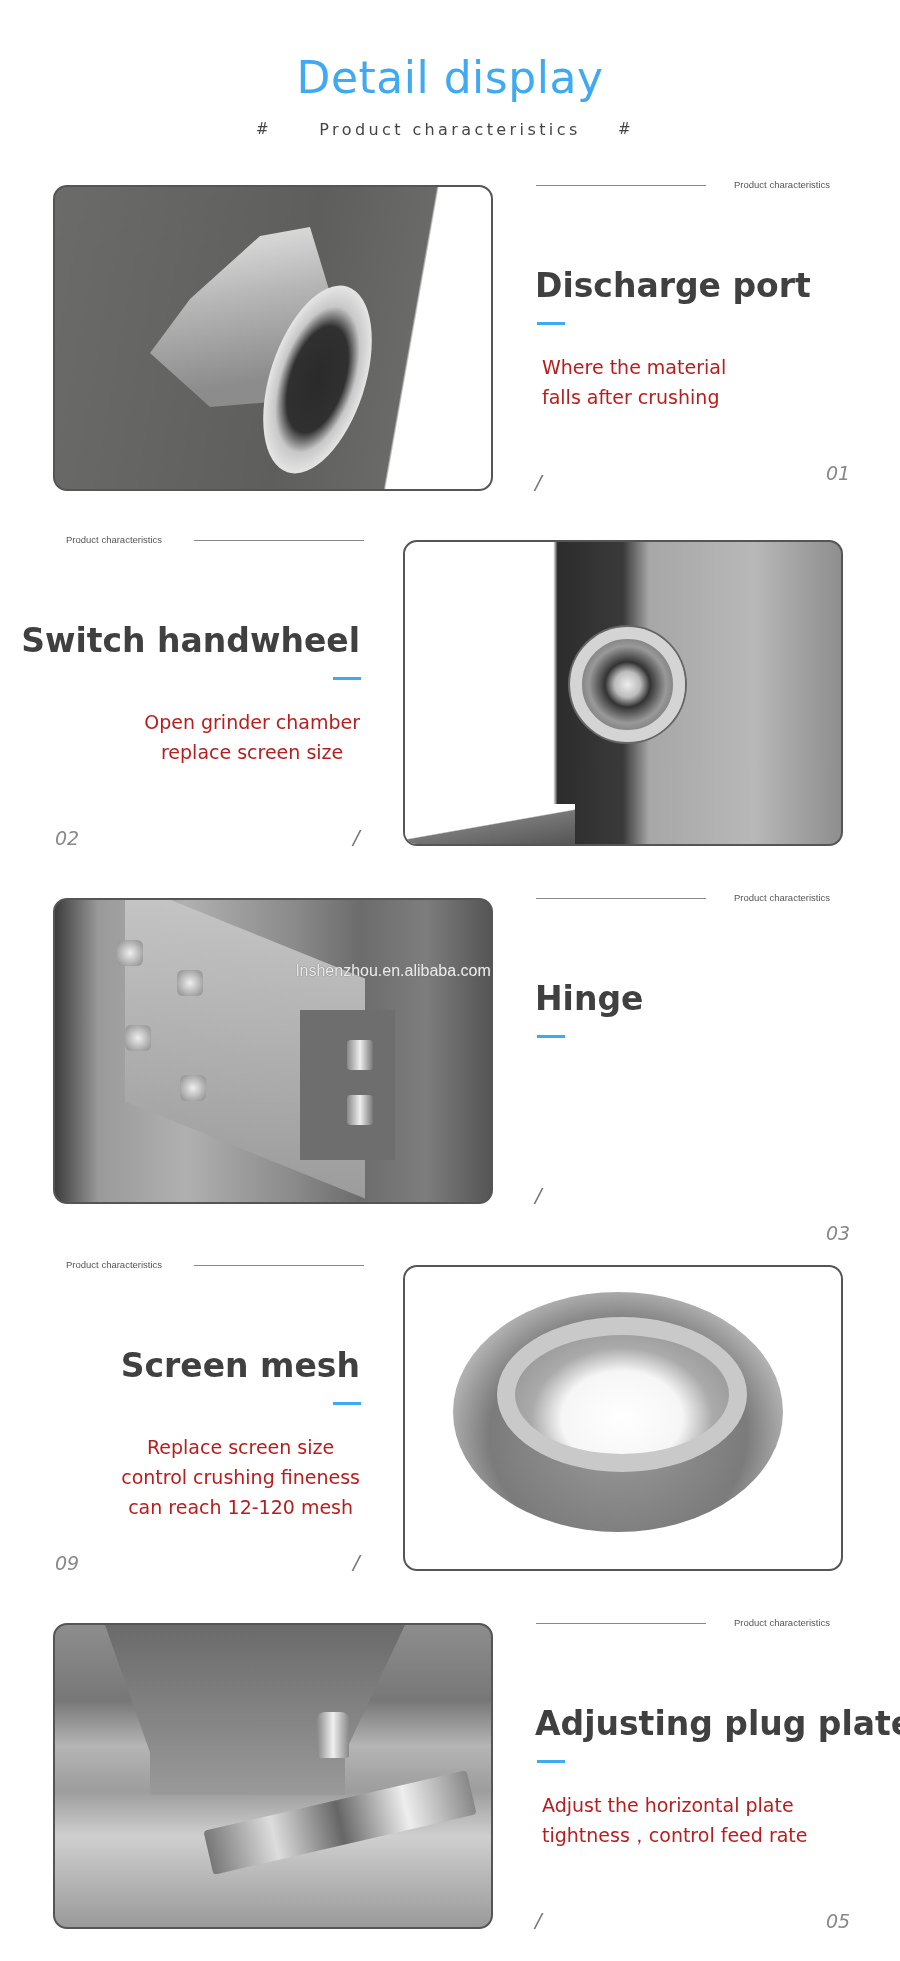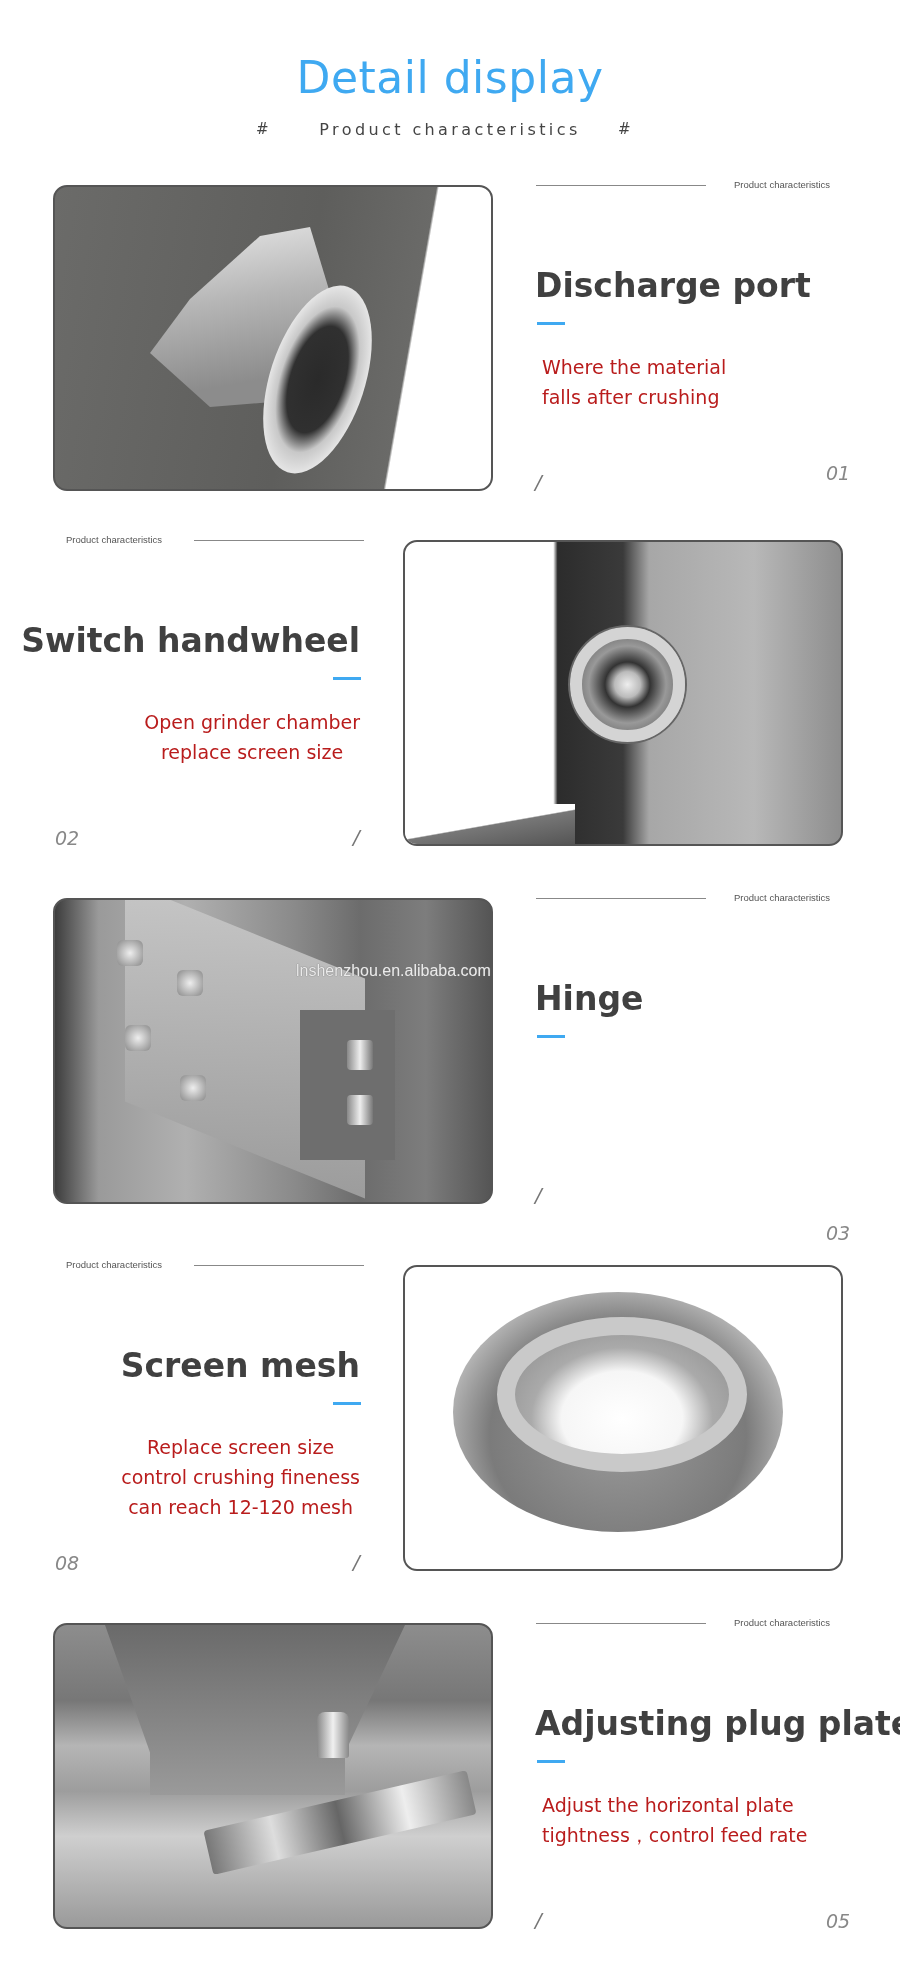--- a/index.html
+++ b/index.html
@@ -127,21 +127,21 @@
   <div class="tag-line" style="left:194px; top:15px;"></div>
   <div class="photo ph4" style="left:403px; top:15px;">
     <div class="ring-outer"></div>
     <div class="ring-inner"></div>
   </div>
   <h2 class="feat-title" style="right:540px; top:96px;">Screen mesh</h2>
   <div class="accent-bar" style="left:333px; top:152px;"></div>
   <p class="desc" style="right:540px; top:182px;">Replace screen size
 control crushing fineness
 can reach 12-120 mesh</p>
-  <span class="num" style="left:55px; top:302px;">08</span>
+  <span class="num" style="left:55px; top:302px;">09</span>
   <span class="slash" style="left:353px; top:300px;">/</span>
 </section>
 
 <section class="section left-side" style="top:1608px">
   <div class="photo ph5" style="left:53px; top:15px;">
     <div class="hopper"></div>
     <div class="bar"></div>
     <div class="knob"></div>
   </div>
   <div class="tag-line" style="left:536px; top:15px;"></div>

